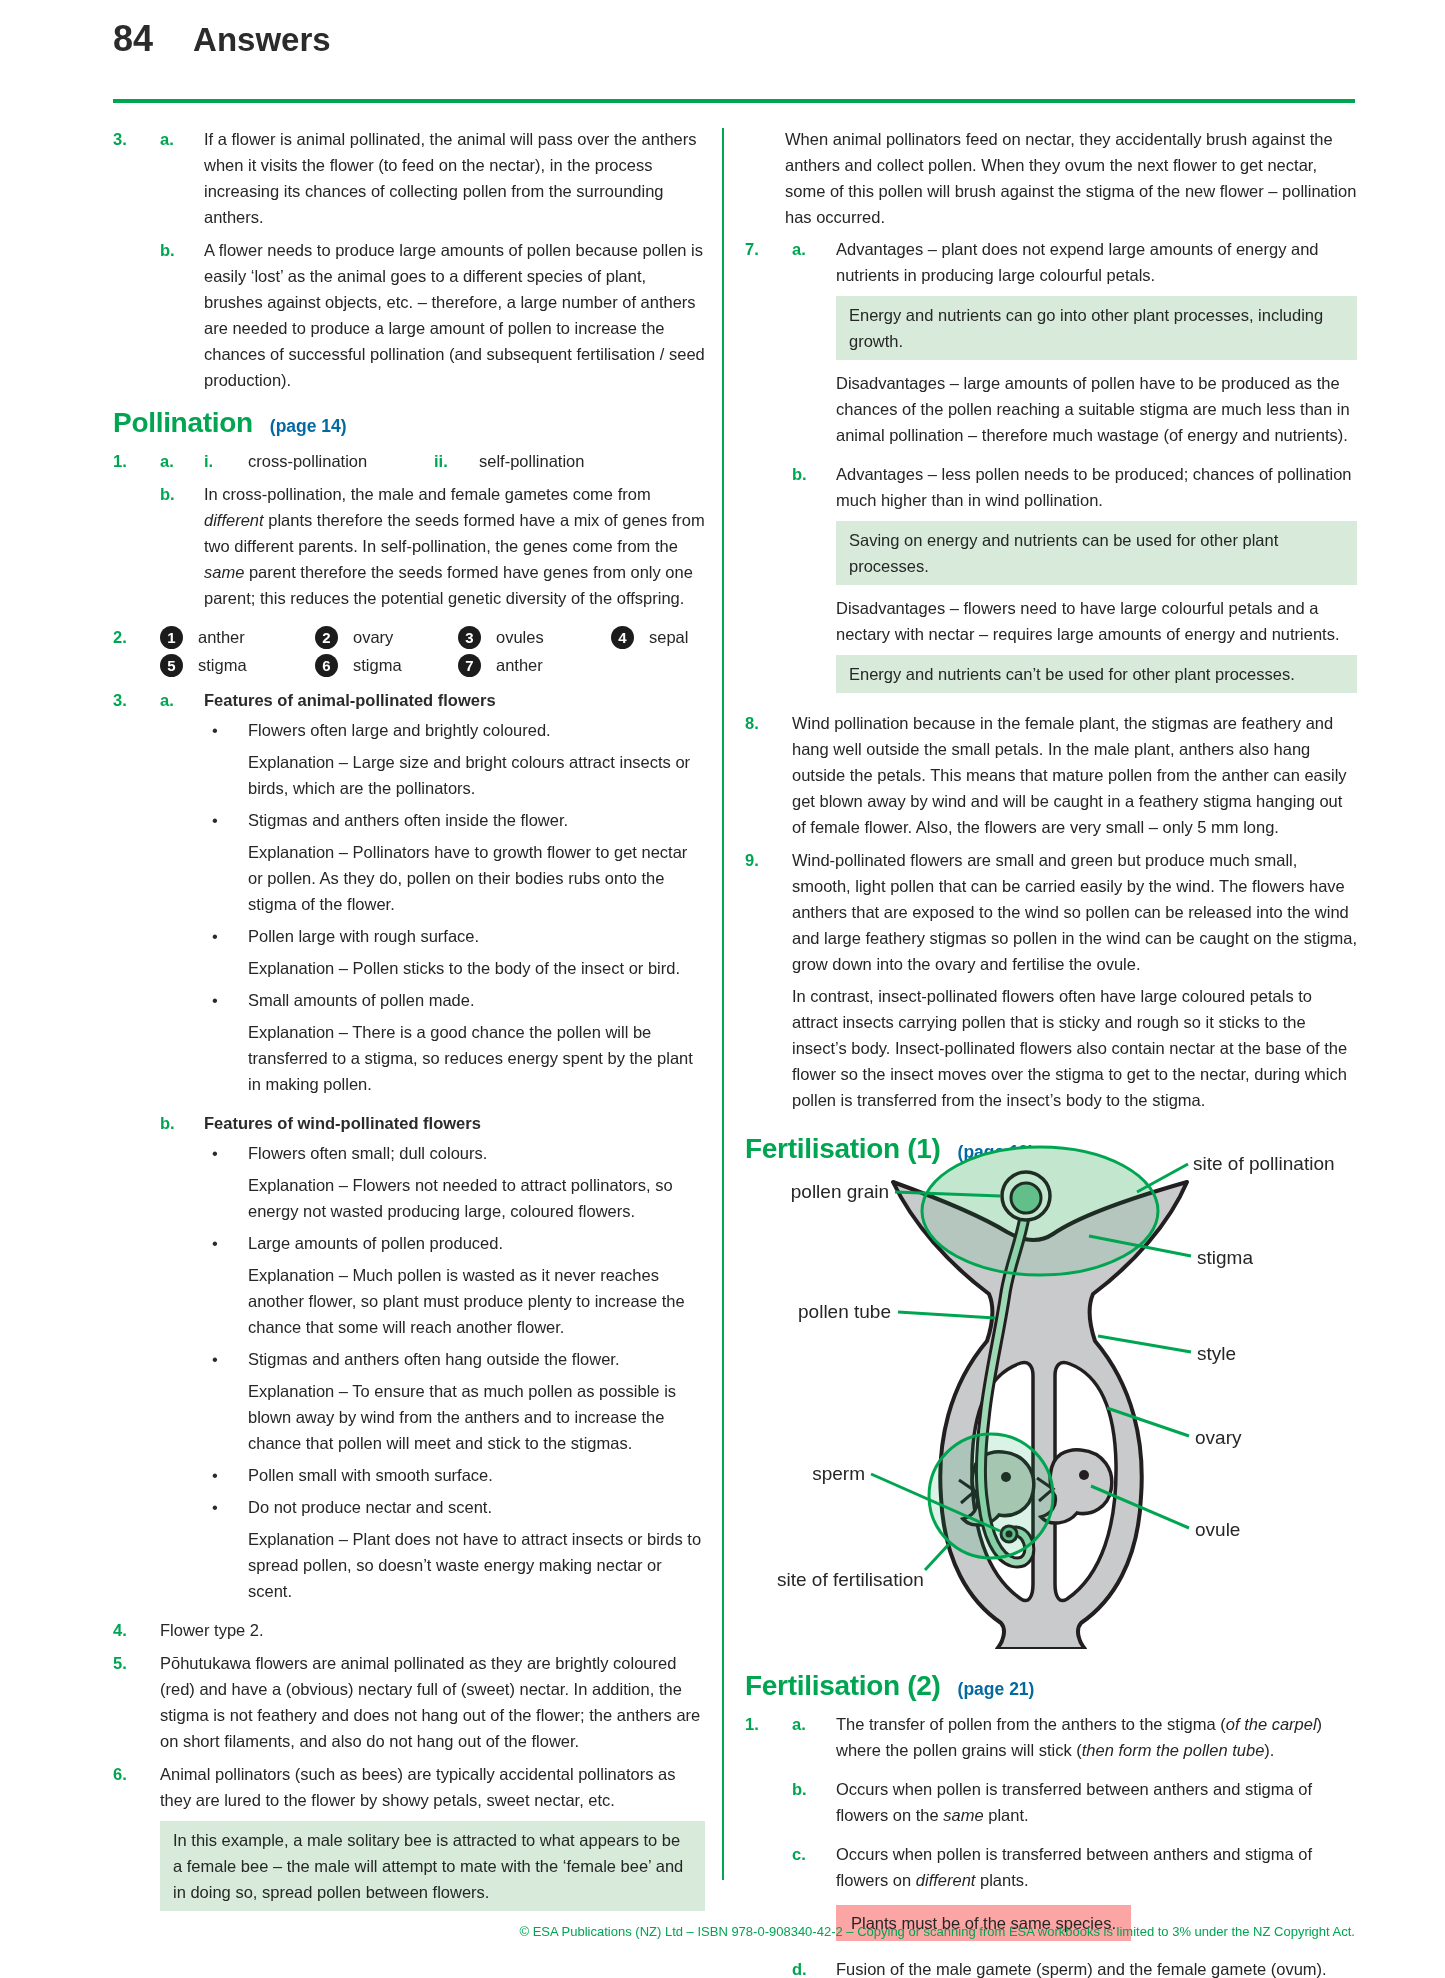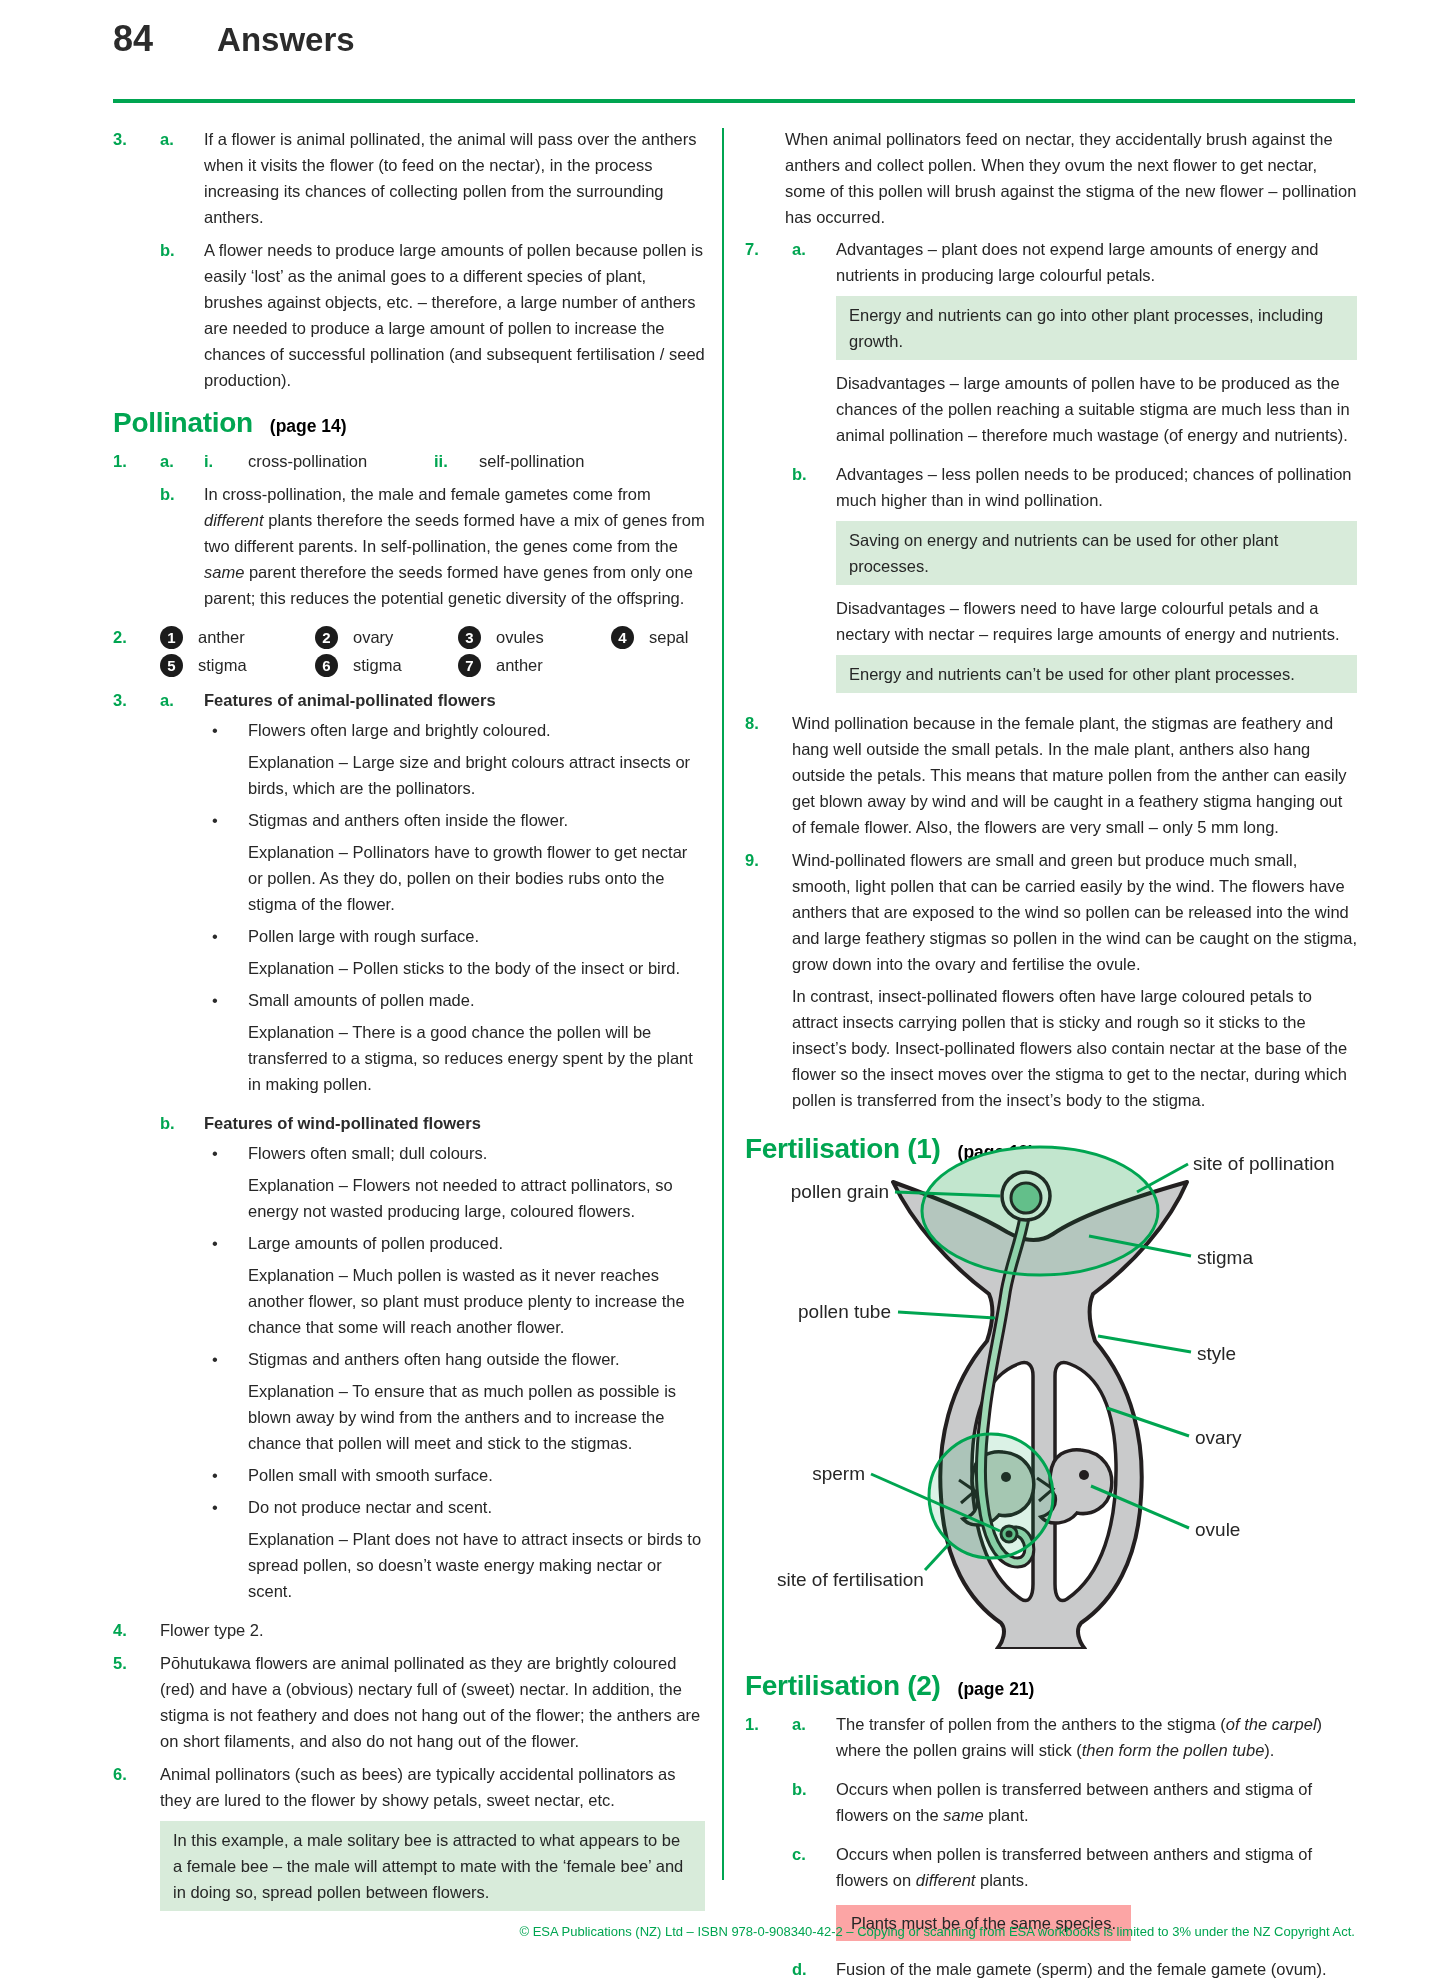--- a/index.html
+++ b/index.html
@@ -4,38 +4,38 @@
 <style>
   html,body{margin:0;padding:0;}
   body{
     width:1445px;height:1978px;position:relative;background:#ffffff;
     font-family:"Liberation Sans",sans-serif;color:#262626;
     font-size:16.5px;line-height:26px;overflow:hidden;
     -webkit-font-smoothing:antialiased;
   }
   .it{font-style:italic;}
   
-  .hdr{position:absolute;left:113px;top:26px;display:flex;align-items:baseline;gap:64px;}
+  .hdr{position:absolute;left:113px;top:26px;display:flex;align-items:baseline;gap:40px;}
   .hdr-num{font-size:36px;font-weight:bold;color:#2b2b2b;}
   .hdr-title{font-size:33px;font-weight:bold;color:#2b2b2b;}
   .rule{position:absolute;left:113px;right:90px;top:99px;height:4px;background:#00a551;}
   .divider{position:absolute;left:722px;top:128px;width:2px;height:1752px;background:#00a551;}
   
   .col{position:absolute;top:126px;}
   .col-left{left:113px;width:592px;}
   .col-right{left:745px;width:612px;}
   
   .row3{display:grid;grid-template-columns:47px 44px 1fr;margin-bottom:7px;}
   .row2{display:grid;grid-template-columns:47px 1fr;margin-bottom:7px;}
   .num,.let{color:#00a551;font-weight:bold;}
   .txt p{margin:0 0 6px;}
   
   .sect{margin:17px 0 9px;display:flex;align-items:baseline;}
   .sect-t{color:#00a551;font-weight:bold;font-size:28px;letter-spacing:-0.3px;}
-  .sect-p{color:#000000;font-weight:bold;font-size:17.5px;margin-left:17px;}
+  .sect-p{color:#0369a1;font-weight:bold;font-size:17.5px;margin-left:17px;}
   
   .iirow{display:grid;grid-template-columns:44px 186px 45px 1fr;}
   
   .numline{display:grid;grid-template-columns:155px 143px 153px 1fr;margin-bottom:2px;}
   .ncell{display:flex;align-items:center;}
   .badge{display:inline-block;width:23px;height:23px;margin-right:15px;border-radius:50%;
     background:#1c1c1c;color:#fff;text-align:center;line-height:23px;font-size:15px;font-weight:bold;flex:0 0 23px;}
   
   .bhead{font-weight:bold;color:#2b2b2b;margin:0 0 4px;}
   .brow{display:grid;grid-template-columns:44px 1fr;}

